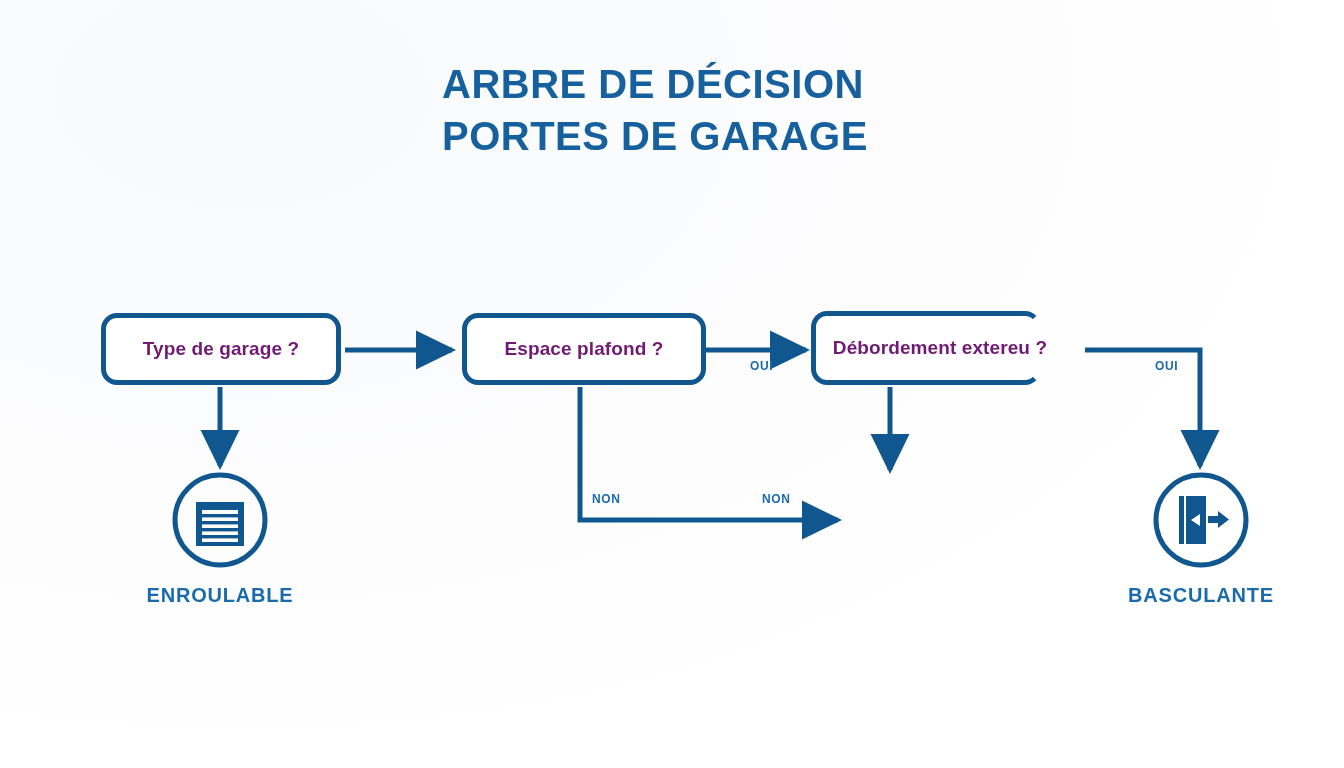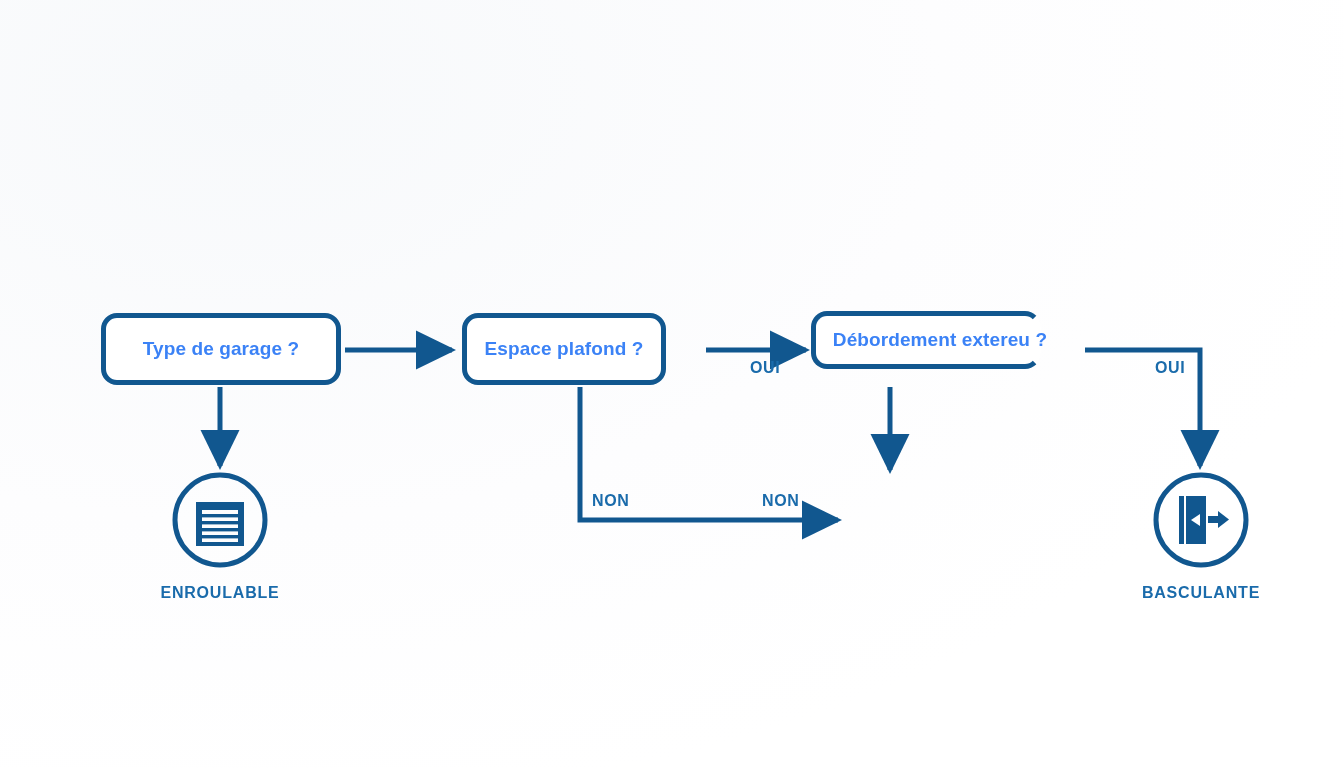--- a/index.html
+++ b/index.html
@@ -53,42 +53,42 @@
     background: #ffffff;
     border: 5px solid #11578f;
     border-radius: 16px;
     display: flex;
     align-items: center;
     justify-content: center;
   }
   .qbox .qlabel {
     font-size: 19px;
     font-weight: bold;
-    color: #3b82f6;
+    color: #701a75;
     white-space: nowrap;
     letter-spacing: 0.1px;
   }
   
   .qbox.overflow {
     overflow: visible;
     border-right-color: transparent;
   }
   .qbox.overflow .qlabel {
     position: relative;
     left: 14px;
   }
 
   #box-type   { left: 101px;  top: 313px; width: 240px; height: 72px; }
-  #box-espace { left: 462px;  top: 313px; width: 204px; height: 72px; }
-  #box-debord { left: 811px;  top: 311px; width: 230px; height: 58px; }
+  #box-espace { left: 462px;  top: 313px; width: 244px; height: 72px; }
+  #box-debord { left: 811px;  top: 311px; width: 230px; height: 74px; }
 
   
   .edge-label {
     position: absolute;
-    font-size: 16px;
+    font-size: 12px;
     font-weight: bold;
     color: #1a6bab;
     letter-spacing: 0.6px;
     white-space: nowrap;
   }
   #lbl-oui-1 { left: 750px;  top: 359px; }
   #lbl-non-1 { left: 592px;  top: 492px; }
   #lbl-non-2 { left: 762px;  top: 492px; }
   #lbl-oui-2 { left: 1155px; top: 359px; }
 
@@ -103,32 +103,36 @@
   #out-basculante { left: 1101px; top: 470px; text-align: center; }
 
   .icon-holder {
     height: 100px;
     display: flex;
     align-items: center;
     justify-content: center;
   }
   .outcome-label {
     margin-top: 14px;
-    font-size: 16px;
+    font-size: 20px;
     font-weight: bold;
     color: #1a6bab;
     letter-spacing: 0.8px;
     white-space: nowrap;
   }
 </style>
 </head>
 <body>
 
 <div id="canvas">
 
+  <div class="title-block">
+    <div class="title-line">ARBRE DE DÉCISION</div>
+    <div class="title-line">PORTES DE GARAGE</div>
+  </div>
 
   <svg id="wires" viewBox="0 0 1344 768" xmlns="http://www.w3.org/2000/svg">
     <defs>
       <marker id="arrowhead" markerWidth="9" markerHeight="9" refX="7.2" refY="4.5" orient="auto" markerUnits="strokeWidth">
         <path d="M0,0.6 L8,4.5 L0,8.4 z" fill="#11578f"></path>
       </marker>
     </defs>
 
     <line x1="345" y1="350" x2="452" y2="350" stroke="#11578f" stroke-width="5" marker-end="url(#arrowhead)"></line>
 

